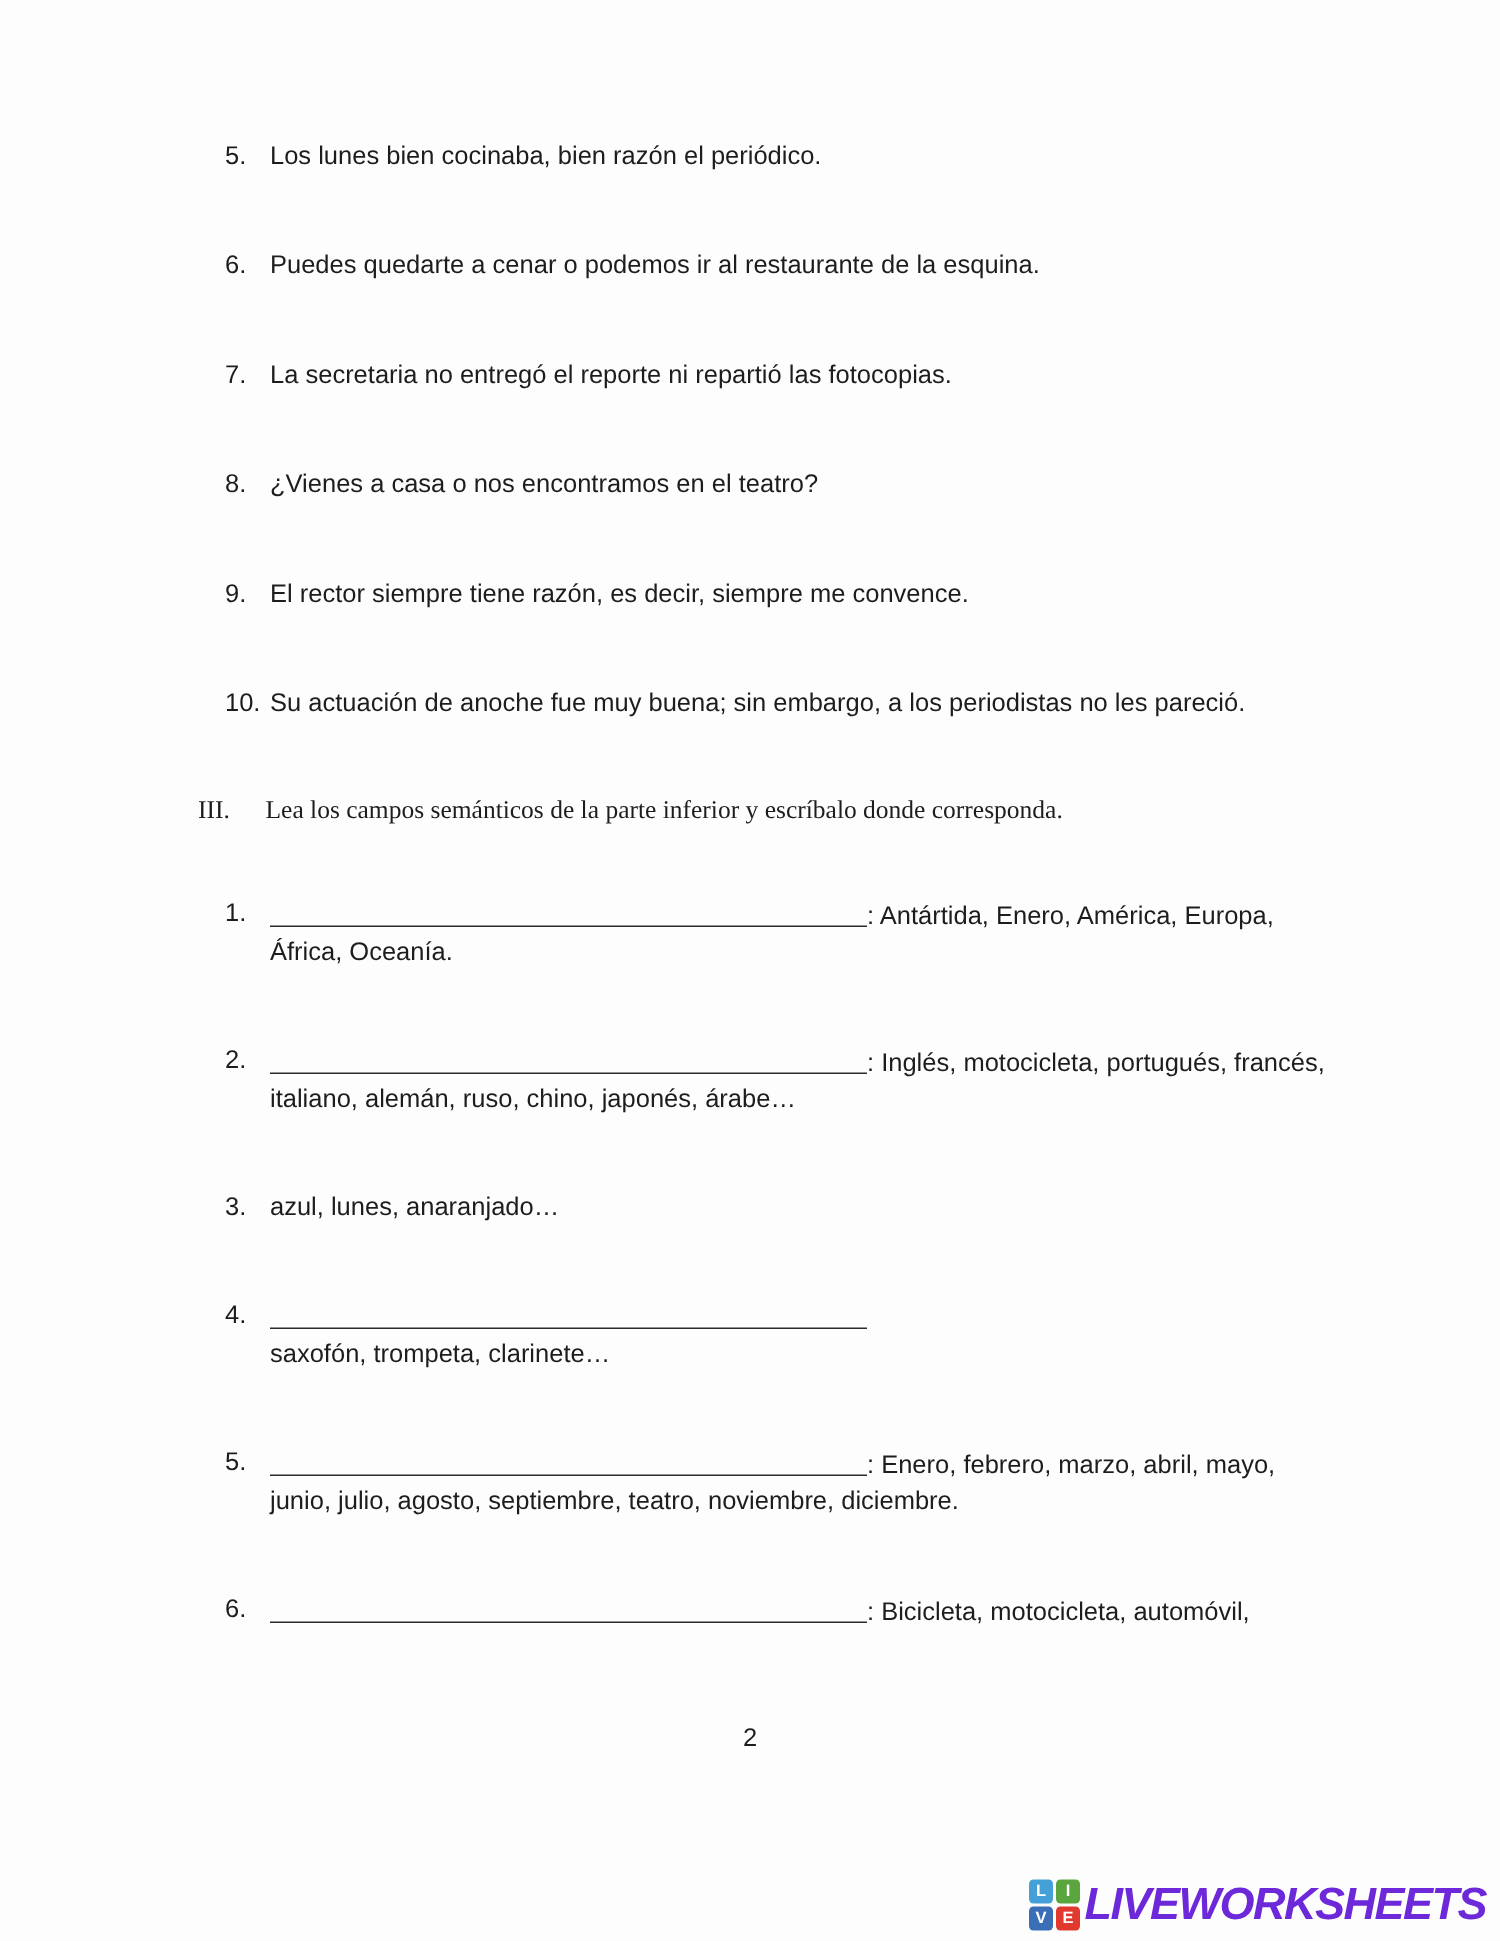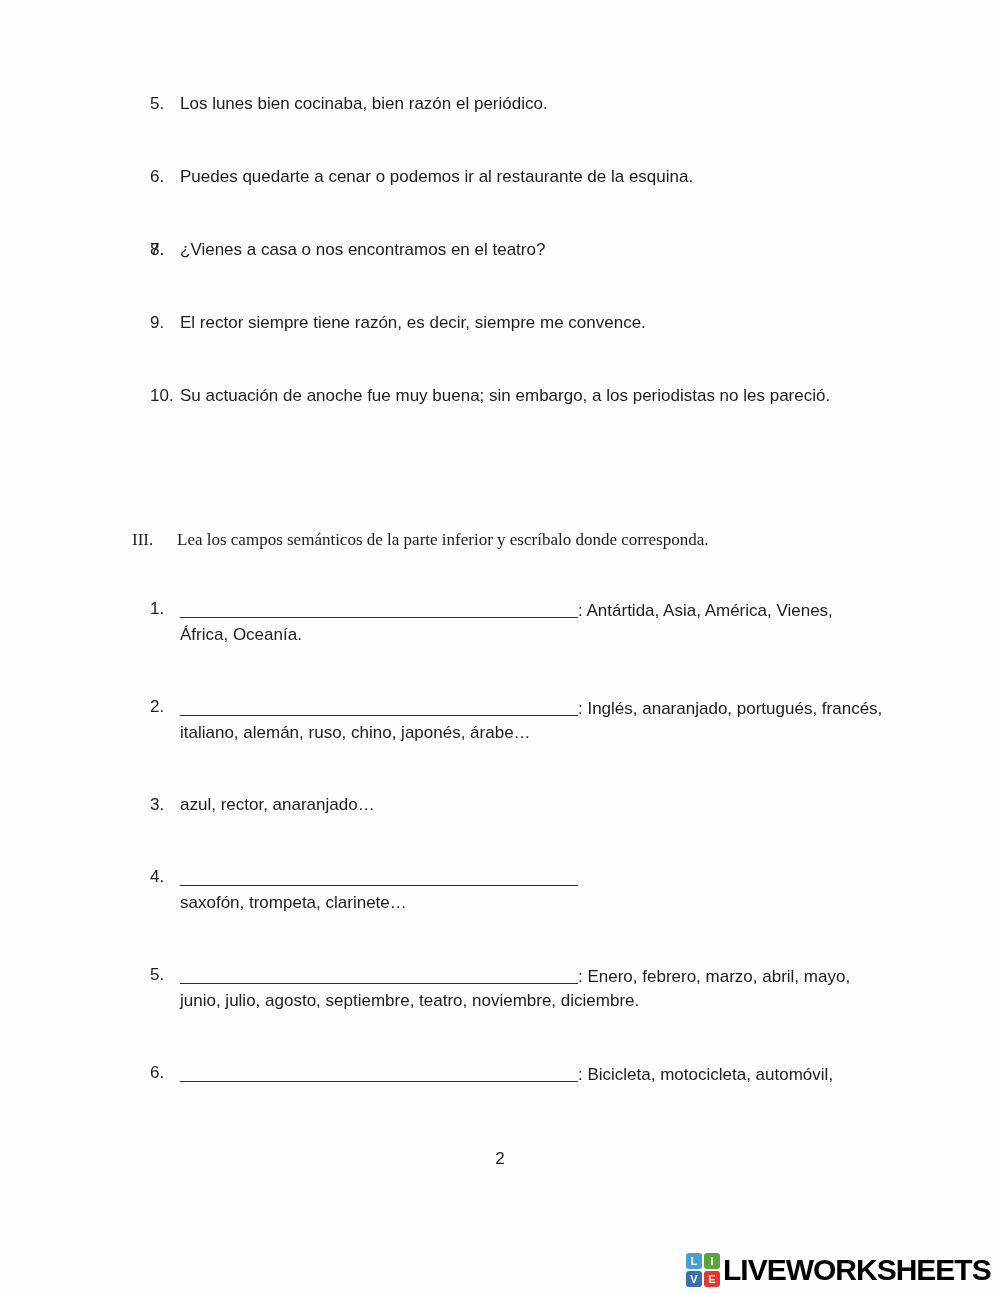--- a/index.html
+++ b/index.html
@@ -128,20 +128,21 @@
       <span class="txt">Los lunes bien cocinaba, bien razón el periódico.</span>
     </div>
 
     <div class="s-row">
       <span class="num">6.</span>
       <span class="txt">Puedes quedarte a cenar o podemos ir al restaurante de la esquina.</span>
     </div>
 
     <div class="s-row">
       <span class="num">7.</span>
+      <span class="txt">La secretaria no entregó el reporte ni repartió las fotocopias.</span>
     </div>
 
     <div class="s-row">
       <span class="num">8.</span>
       <span class="txt">¿Vienes a casa o nos encontramos en el teatro?</span>
     </div>
 
     <div class="s-row">
       <span class="num">9.</span>
       <span class="txt">El rector siempre tiene razón, es decir, siempre me convence.</span>
@@ -153,33 +154,33 @@
     </div>
   </div>
 
   <div class="heading">
     <span class="numeral">III.</span><span class="instruction">Lea los campos semánticos de la parte inferior y escríbalo donde corresponda.</span>
   </div>
 
   <div class="fields" id="field-list">
     <div class="f-row">
       <span class="num">1.</span>
-      <div class="f-line1"><span class="blank"></span><span class="terms">: Antártida, Asia, América, Vienes,</span></div>
+      <div class="f-line1"><span class="blank"></span><span class="terms">: Antártida, Enero, América, Europa,</span></div>
       <div class="f-line2">África, Oceanía.</div>
     </div>
 
     <div class="f-row">
       <span class="num">2.</span>
-      <div class="f-line1"><span class="blank"></span><span class="terms">: Inglés, anaranjado, portugués, francés,</span></div>
+      <div class="f-line1"><span class="blank"></span><span class="terms">: Inglés, motocicleta, portugués, francés,</span></div>
       <div class="f-line2">italiano, alemán, ruso, chino, japonés, árabe…</div>
     </div>
 
     <div class="f-row">
       <span class="num">3.</span>
-      <div class="f-line2">azul, rector, anaranjado…</div>
+      <div class="f-line2">azul, lunes, anaranjado…</div>
     </div>
 
     <div class="f-row">
       <span class="num">4.</span>
       <div class="f-line1"><span class="blank"></span></div>
       <div class="f-line2">saxofón, trompeta, clarinete…</div>
     </div>
 
     <div class="f-row">
       <span class="num">5.</span>
@@ -198,16 +199,16 @@
   <div class="logo">
     <span class="logo-grid" id="logo-grid">
     <span class="tile" style="background-color: rgb(70, 160, 216);">L</span>
 
     <span class="tile" style="background-color: rgb(90, 165, 62);">I</span>
 
     <span class="tile" style="background-color: rgb(58, 111, 184);">V</span>
 
     <span class="tile" style="background-color: rgb(225, 57, 46);">E</span>
   </span>
-    <span class="logo-text" style="color: #000000;">LIVEWORKSHEETS</span>
+    <span class="logo-text" style="color: #6d28d9; font-style: italic;">LIVEWORKSHEETS</span>
   </div>
 
 </div>
 
 </body></html>

